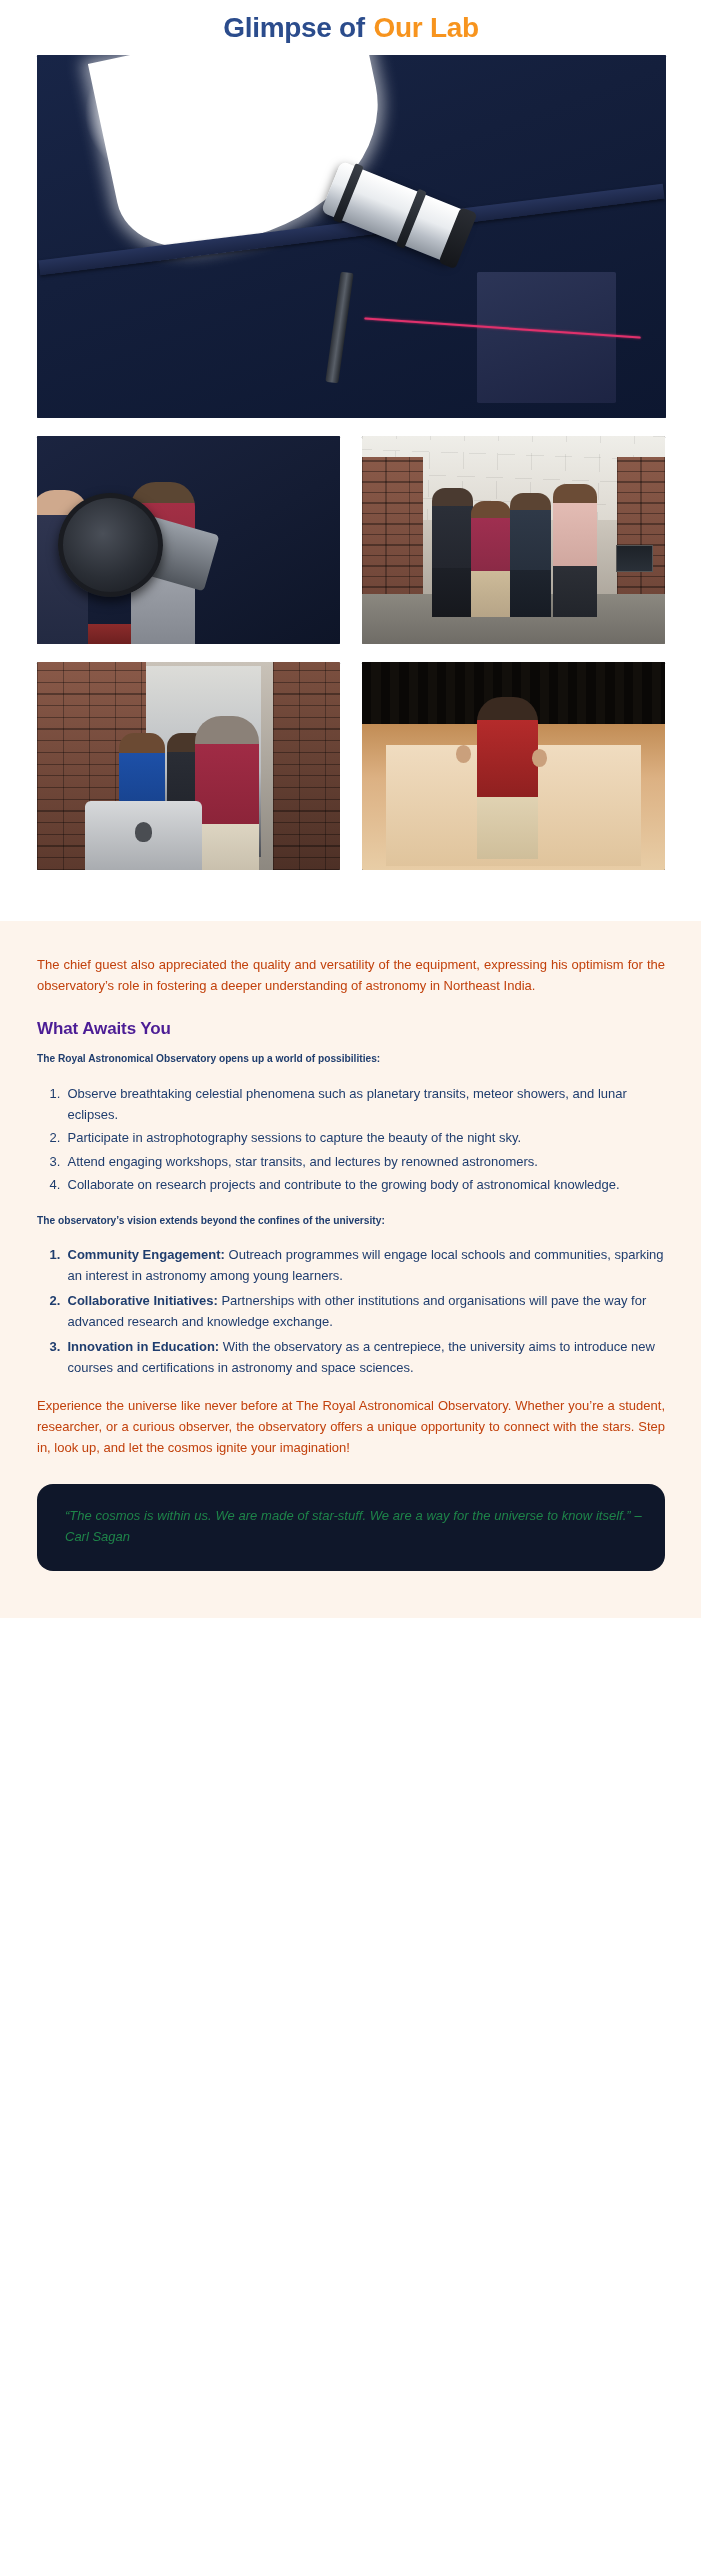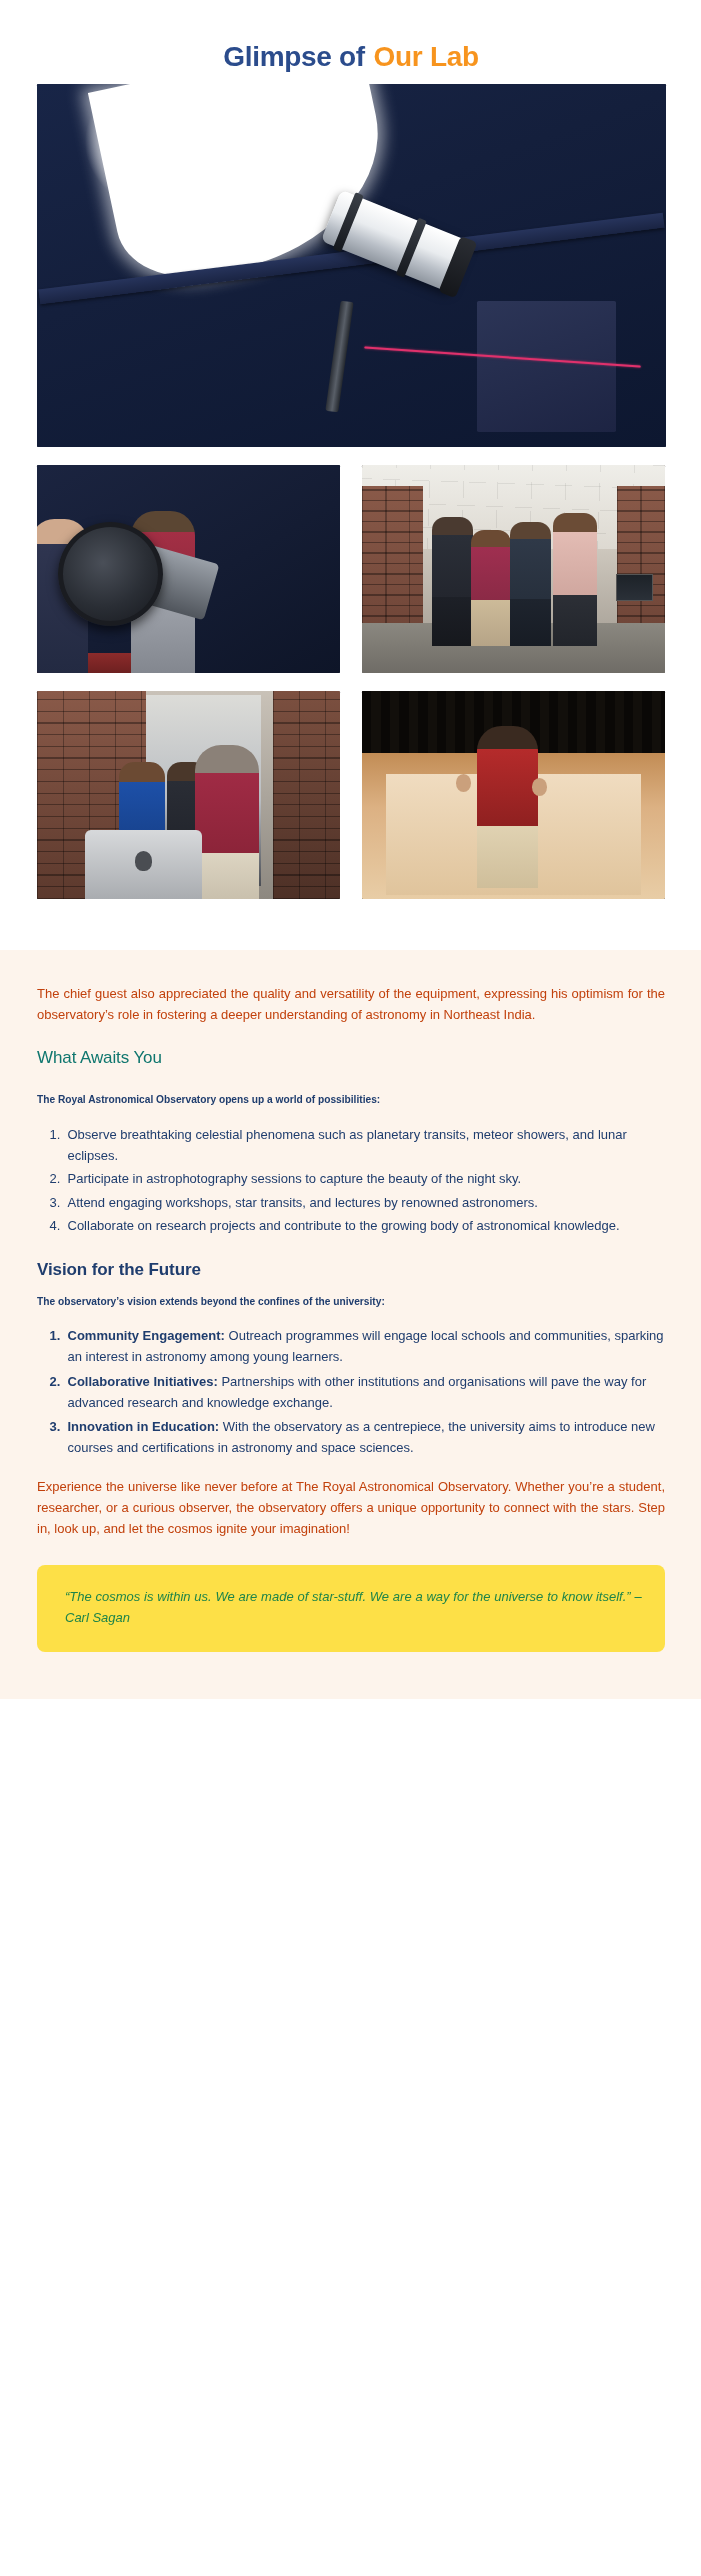--- a/index.html
+++ b/index.html
@@ -14,25 +14,24 @@
     position: relative;
     width: 702px;
     min-height: 2576px;
     background: #ffffff;
     overflow: hidden;
   }
 
   
   .title-wrap {
     width: 702px;
-    padding-top: 30px;
+    padding-top: 12px;
     padding-bottom: 10.5px;
     text-align: center;
     background: #ffffff;
-    margin-top: 11px;
   }
   .title {
     font-size: 28px;
     font-weight: bold;
     letter-spacing: -0.3px;
     line-height: 1.15;
     font-family: "Liberation Sans", sans-serif;
   }
   .title .t-navy  { color: #2B4C8C; }
   .title .t-orange{ color: #F7941E; margin-left: 1.2px; }
@@ -273,24 +272,24 @@
   .para {
     color: #c2410c;
     font-size: 13px;
     line-height: 1.62;
     text-align: justify;
     text-justify: inter-word;
     margin-bottom: 23.4px;
   }
 
   h2.sec-red {
-    color: #0f766e;
+    color: #4c1d95;
     font-size: 17px;
-    font-weight: normal;
-    margin: 0 0 24px 0;
+    font-weight: bold;
+    margin: 0 0 12px 0;
     letter-spacing: -0.1px;
   }
   h2.sec-navy {
     color: #1F3D6E;
     font-size: 17px;
     font-weight: bold;
     margin: 23.4px 0 14px 0;
     letter-spacing: -0.1px;
   }
 
@@ -309,22 +308,22 @@
     padding-left: 27px;
     margin-bottom: 17.5px;
   }
   ol.numbered > li { margin-bottom: 2.3px; padding-left: 3.5px; }
   ol.numbered.bolded > li { font-weight: normal; margin-bottom: 3.5px; }
   ol.numbered.bolded > li::marker { font-weight: bold; }
   ol.numbered.bolded b { font-weight: bold; margin-top: 28px; }
 
   .quote-box {
     margin-top: 26px;
-    background: #fde047;
-    border-radius: 8px;
+    background: #0f172a;
+    border-radius: 16px;
     padding: 22px 23.4px 23.4px 28px;
   }
   .quote-text {
     color: #1E8449;
     font-style: italic;
     font-size: 13px;
     line-height: 1.58;
     text-align: justify;
     text-justify: inter-word;
   }
@@ -413,21 +412,20 @@
     <h2 class="sec-red">What Awaits You</h2>
     <p class="lead">The Royal Astronomical Observatory opens up a world of possibilities:</p>
 
     <ol class="numbered">
       <li>Observe breathtaking celestial phenomena such as planetary transits, meteor showers, and lunar eclipses.</li>
       <li>Participate in astrophotography sessions to capture the beauty of the night sky.</li>
       <li>Attend engaging workshops, star transits, and lectures by renowned astronomers.</li>
       <li>Collaborate on research projects and contribute to the growing body of astronomical knowledge.</li>
     </ol>
 
-    <h2 class="sec-navy">Vision for the Future</h2>
     <p class="lead">The observatory’s vision extends beyond the confines of the university:</p>
 
     <ol class="numbered bolded">
       <li>
         <b>Community Engagement:</b><span> Outreach programmes will engage local schools and communities, sparking an interest in astronomy among young learners.</span>
       </li>
       <li>
         <b>Collaborative Initiatives:</b><span> Partnerships with other institutions and organisations will pave the way for advanced research and knowledge exchange.</span>
       </li>
       <li>

